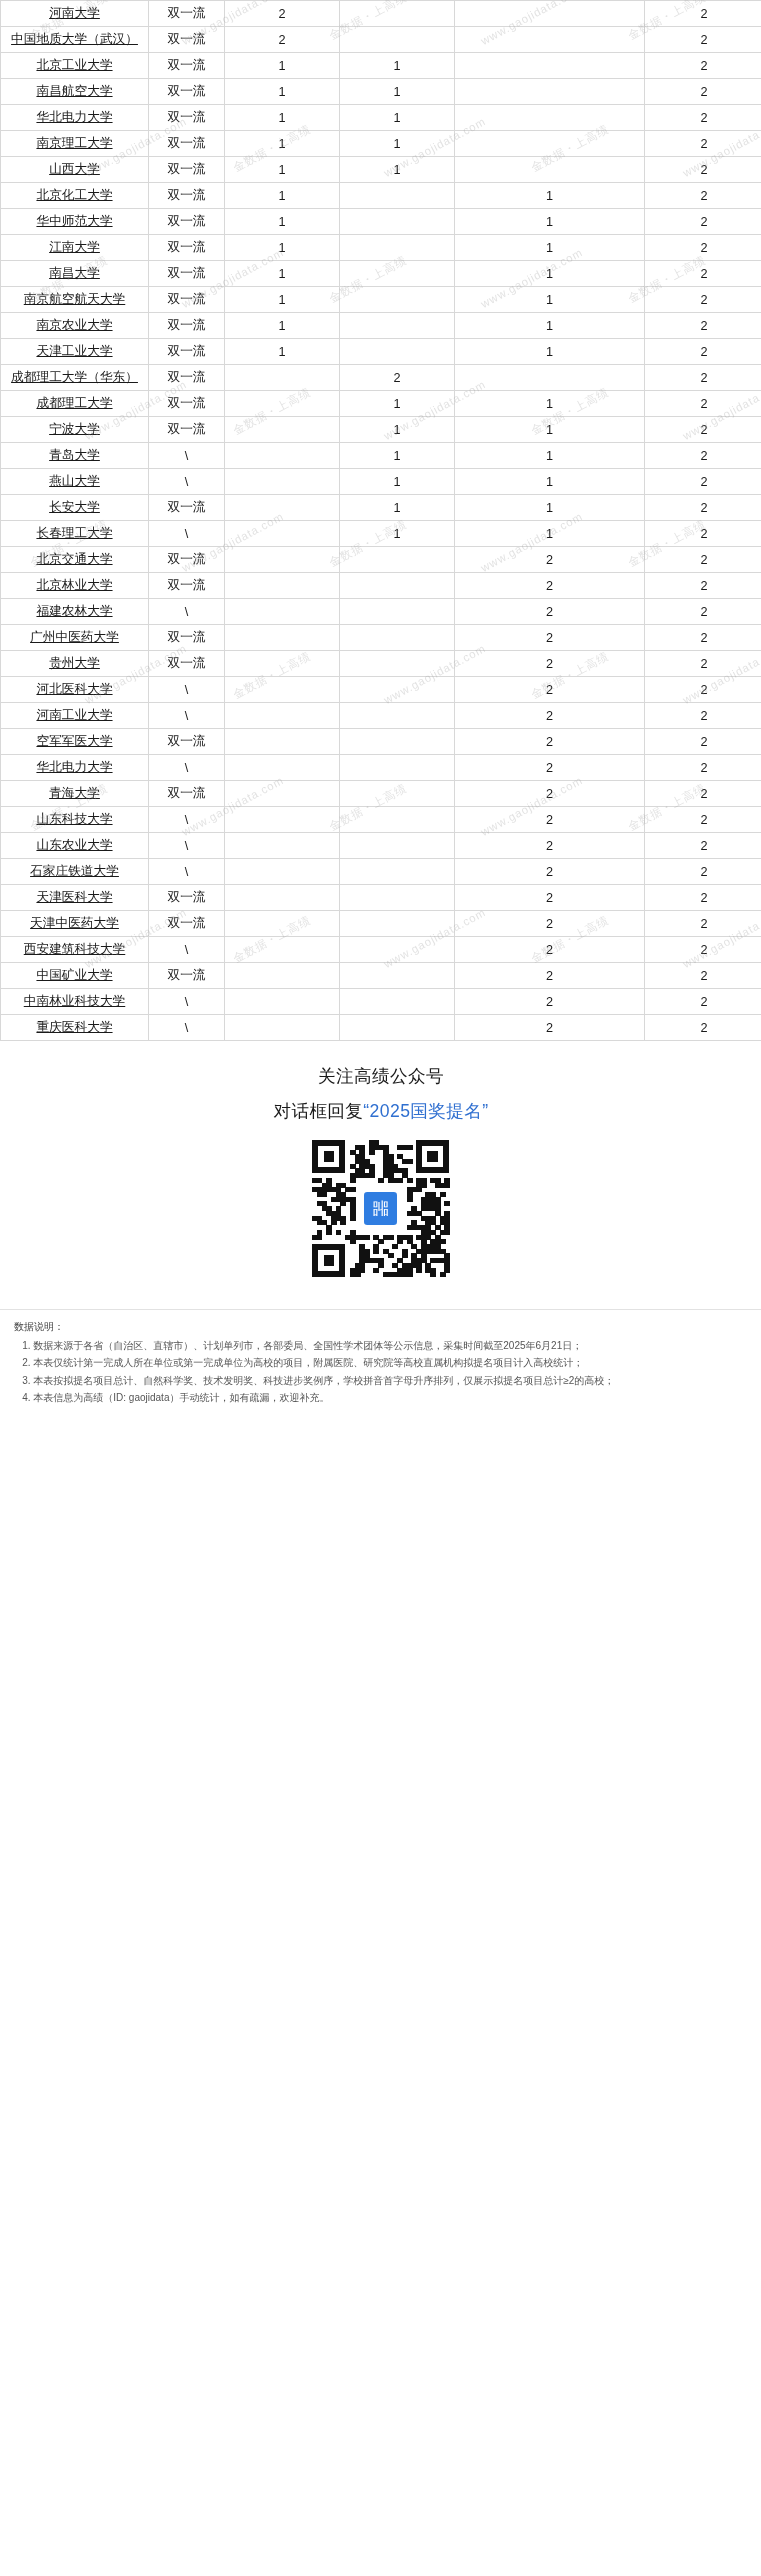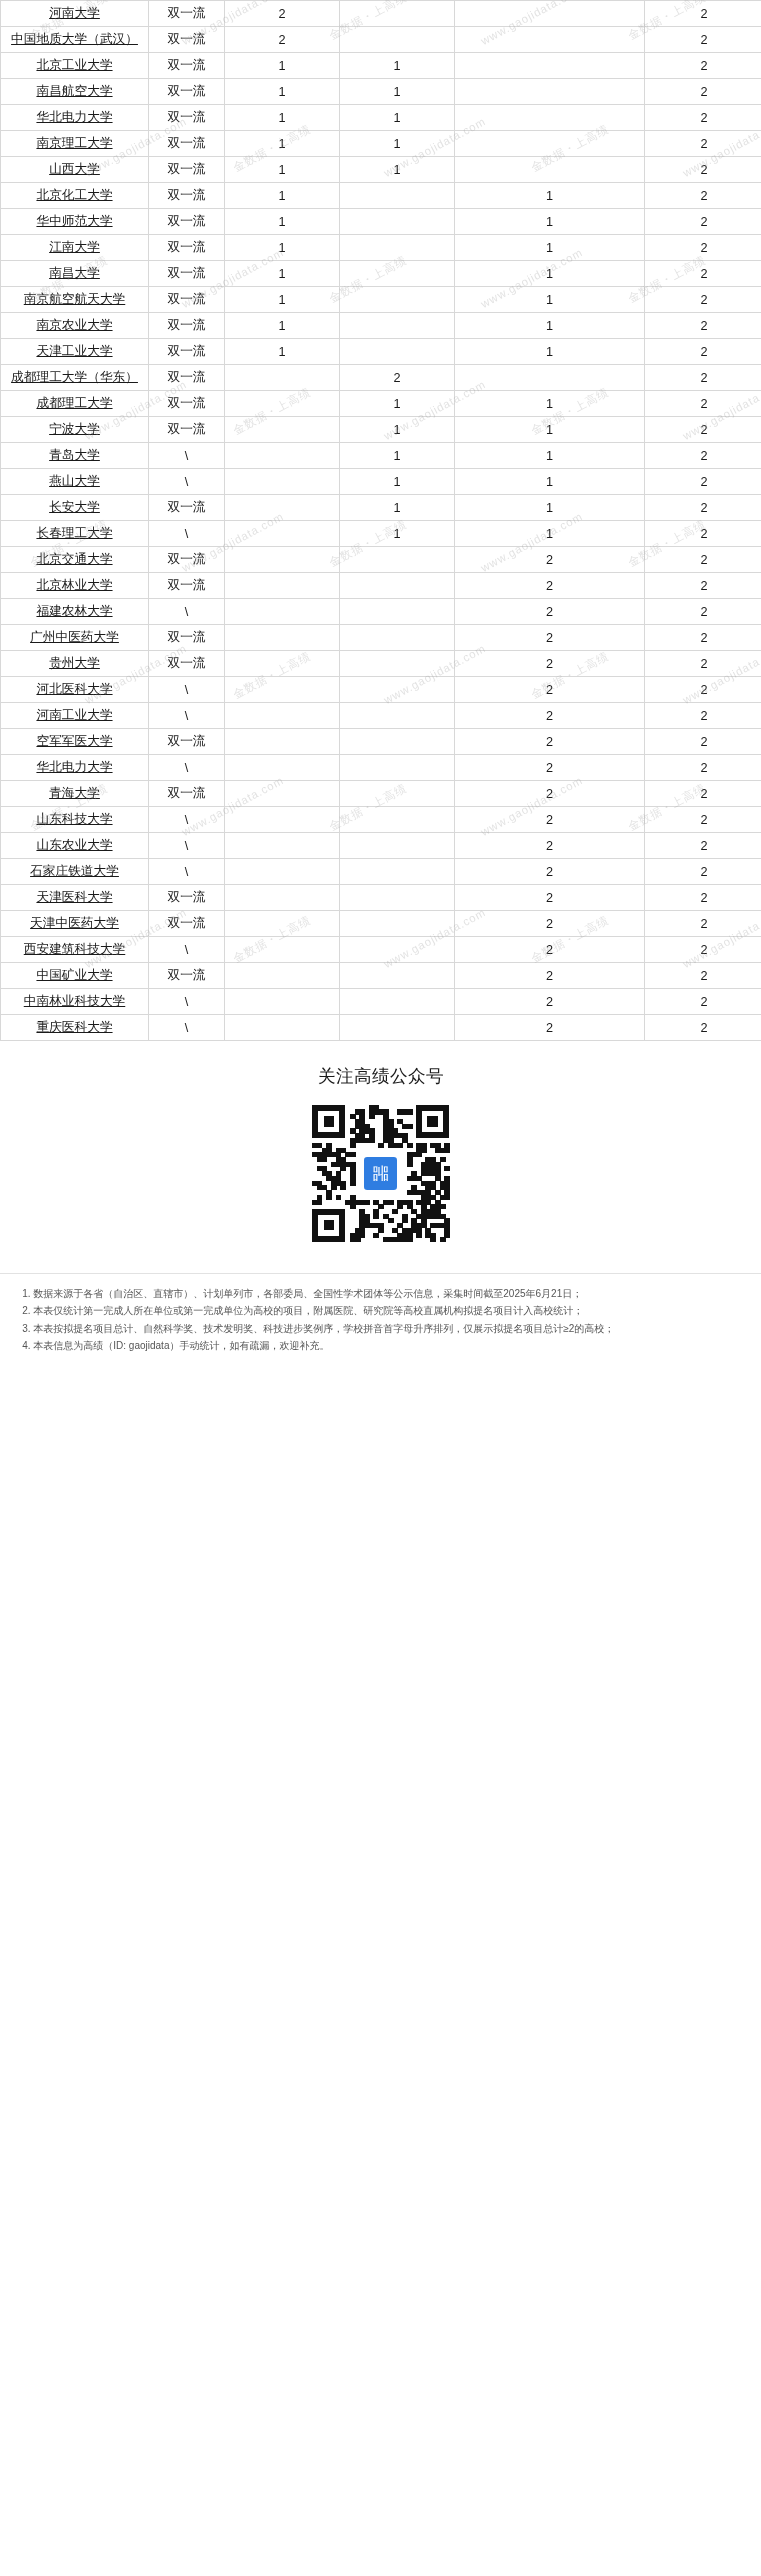--- a/index.html
+++ b/index.html
@@ -479,20 +479,23 @@
         <td class="c-n1"></td>
         <td class="c-n2"></td>
         <td class="c-n3">2</td>
         <td class="c-n4">2</td>
       </tr>
     </tbody>
 </table>
 
 <div class="promo">
   <div class="promo-line1">关注高绩公众号</div>
+  <div class="promo-line2">
+    <span>对话框回复</span><span class="hl">“2025国奖提名”</span>
+  </div>
 
   <div class="qr-wrap">
     <div class="qr-canvas" id="qr-canvas">
         <div class="qr-dot" style="left: 57px; top: 0px; width: 5.3px; height: 5.3px;"></div>
         <div class="qr-dot" style="left: 61px; top: 0px; width: 5.3px; height: 5.3px;"></div>
         <div class="qr-dot" style="left: 43px; top: 4.7px; width: 5.3px; height: 5.3px;"></div>
         <div class="qr-dot" style="left: 47px; top: 4.7px; width: 5.3px; height: 5.3px;"></div>
         <div class="qr-dot" style="left: 57px; top: 4.7px; width: 5.3px; height: 5.3px;"></div>
         <div class="qr-dot" style="left: 61px; top: 4.7px; width: 5.3px; height: 5.3px;"></div>
         <div class="qr-dot" style="left: 66px; top: 4.7px; width: 5.3px; height: 5.3px;"></div>
@@ -755,20 +758,21 @@
         <div class="qr-eye-out" style="left: 104px; top: 0px;"></div>
         <div class="qr-eye-in" style="left: 115px; top: 11.4px;"></div>
         <div class="qr-eye-out" style="left: 0px; top: 104px;"></div>
         <div class="qr-eye-in" style="left: 11.4px; top: 115px;"></div>
       <div class="qr-logo" id="qr-logo">嘂</div>
     </div>
   </div>
 </div>
 
 <div class="notes">
+  <div class="notes-title">数据说明：</div>
   <ol>
       <li>数据来源于各省（自治区、直辖市）、计划单列市，各部委局、全国性学术团体等公示信息，采集时间截至2025年6月21日；</li>
       <li>本表仅统计第一完成人所在单位或第一完成单位为高校的项目，附属医院、研究院等高校直属机构拟提名项目计入高校统计；</li>
       <li>本表按拟提名项目总计、自然科学奖、技术发明奖、科技进步奖例序，学校拼音首字母升序排列，仅展示拟提名项目总计≥2的高校；</li>
       <li>本表信息为高绩（ID: gaojidata）手动统计，如有疏漏，欢迎补充。</li>
     </ol>
 </div>
 
 <div class="watermark-layer" id="watermark-layer">
     <div class="wm" style="left: 26px; top: 8.8px;">金数据・上高绩</div>

